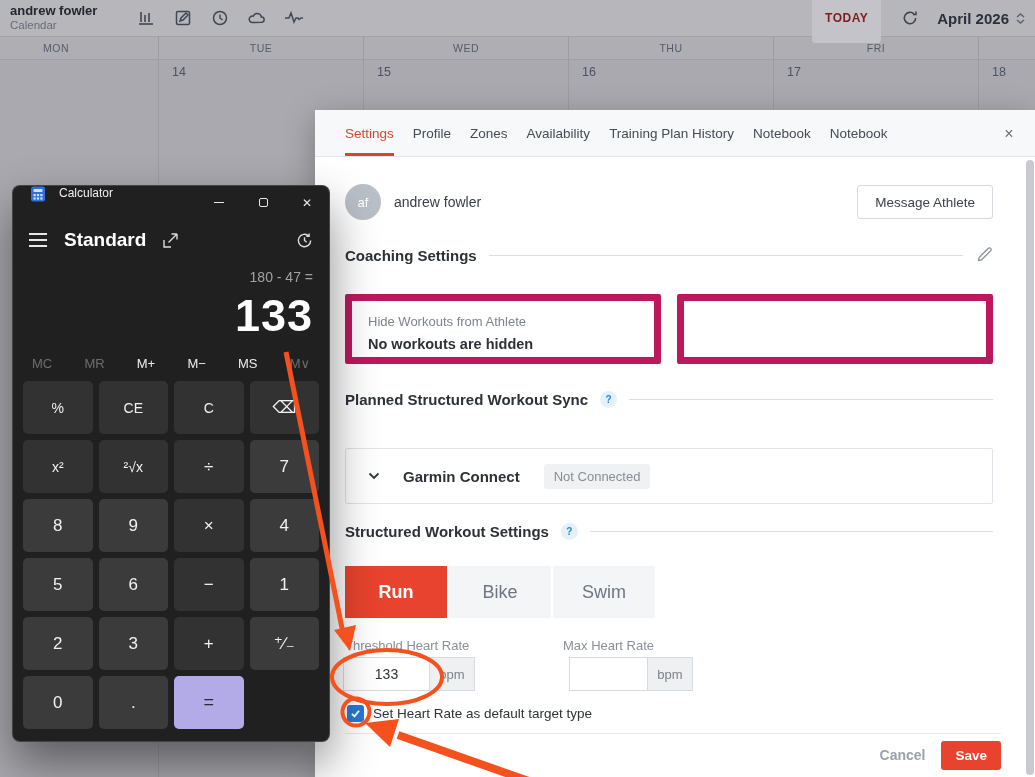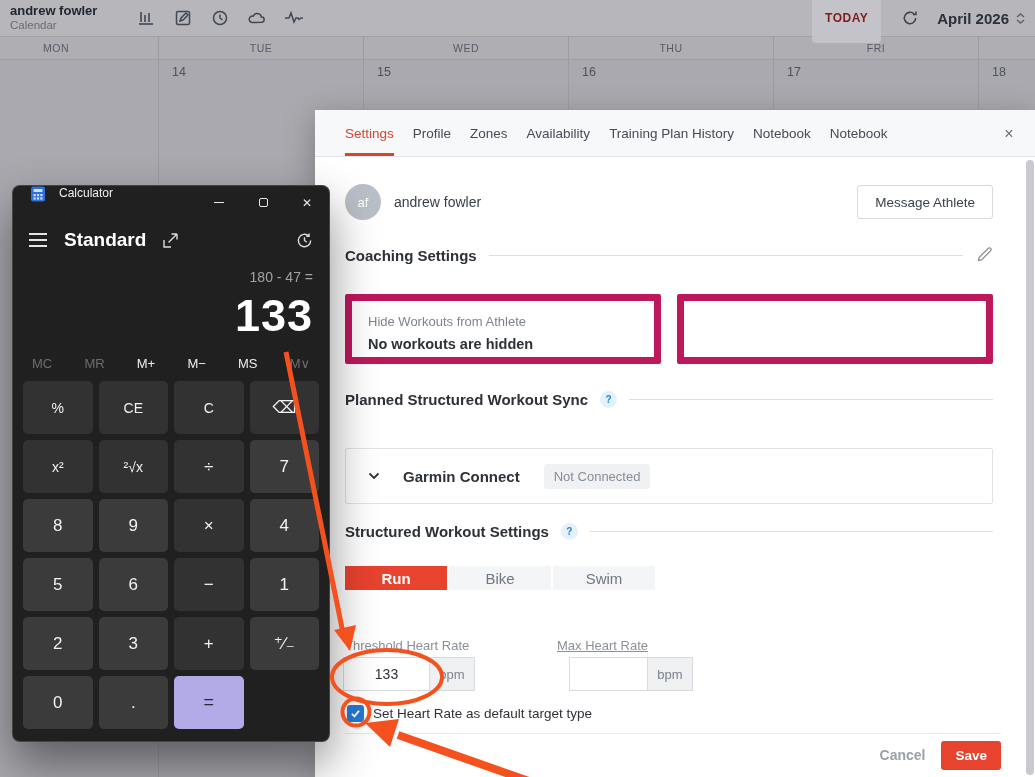--- a/index.html
+++ b/index.html
@@ -48,21 +48,21 @@
   .card{flex:1;border:7px solid #be185d;border-radius:2px;padding:13px 16px;display:flex;flex-direction:column;gap:7px;}
   .card-label{font-size:13px;color:#7d838d;}
   .card-value{font-size:14.5px;font-weight:bold;color:#2e3238;}
 
   .garmin-box{position:absolute;left:30px;right:42px;top:326px;height:56px;border:1px solid #e0e3e7;border-radius:2px;display:flex;align-items:center;padding:0 21px;margin-top:12px;}
   .garmin-chevron{color:#30343b;width:15px;height:15px;}
   .garmin-name{margin-left:21px;font-size:15px;font-weight:bold;color:#2d3138;}
   .garmin-status{margin-left:24px;background:#f0f1f3;color:#878d97;font-size:13px;padding:5px 10px;border-radius:3px;}
 
   .sports-row{position:absolute;left:30px;top:456px;display:flex;gap:2px;}
-  .sport-btn{width:102px;height:24px;display:flex;align-items:center;justify-content:center;font-size:15px;background:#f4f5f7;color:#6e7684;}
+  .sport-btn{width:102px;height:52px;display:flex;align-items:center;justify-content:center;font-size:18px;background:#f4f5f7;color:#6e7684;}
   .sport-btn.active{background:#e8432e;color:#fff;font-weight:bold;}
 
   .hr-label{position:absolute;top:528px;font-size:13px;color:#8a8f99;}
   .hr-input-group{position:absolute;top:547px;height:34px;display:flex;}
   .hr-input{height:34px;border:1px solid #d7dade;border-right:none;font-size:14px;color:#2e3238;text-align:center;outline:none;background:#fff;}
   .hr-unit{height:34px;width:46px;background:#eef0f2;border:1px solid #d7dade;color:#7d838d;font-size:13px;display:flex;align-items:center;justify-content:center;}
 
   .chk-row{position:absolute;left:32px;top:594px;height:18px;display:flex;align-items:center;gap:9px;}
   .chk{width:17px;height:17px;border-radius:3px;background:#2879d5;display:flex;align-items:center;justify-content:center;}
   .chk-label{font-size:13.5px;color:#2e3238;}
@@ -248,21 +248,21 @@
       <span class="sec-line"></span>
     </div>
 
     <div class="sports-row">
       <div class="sport-btn active">Run</div>
       <div class="sport-btn">Bike</div>
       <div class="sport-btn">Swim</div>
     </div>
 
     <span class="hr-label" style="left:30px;">Threshold Heart Rate</span>
-    <span class="hr-label" style="left:242px;text-decoration:underline;">Max Heart Rate</span>
+    <span class="hr-label" style="left:248px;">Max Heart Rate</span>
 
     <div class="hr-input-group" style="left:28px;">
       <input class="hr-input" style="width: 86px;" value="133">
       <span class="hr-unit">bpm</span>
     </div>
     <div class="hr-input-group" style="left:254px;">
       <input class="hr-input" style="width: 78px;" value="">
       <span class="hr-unit">bpm</span>
     </div>
 

